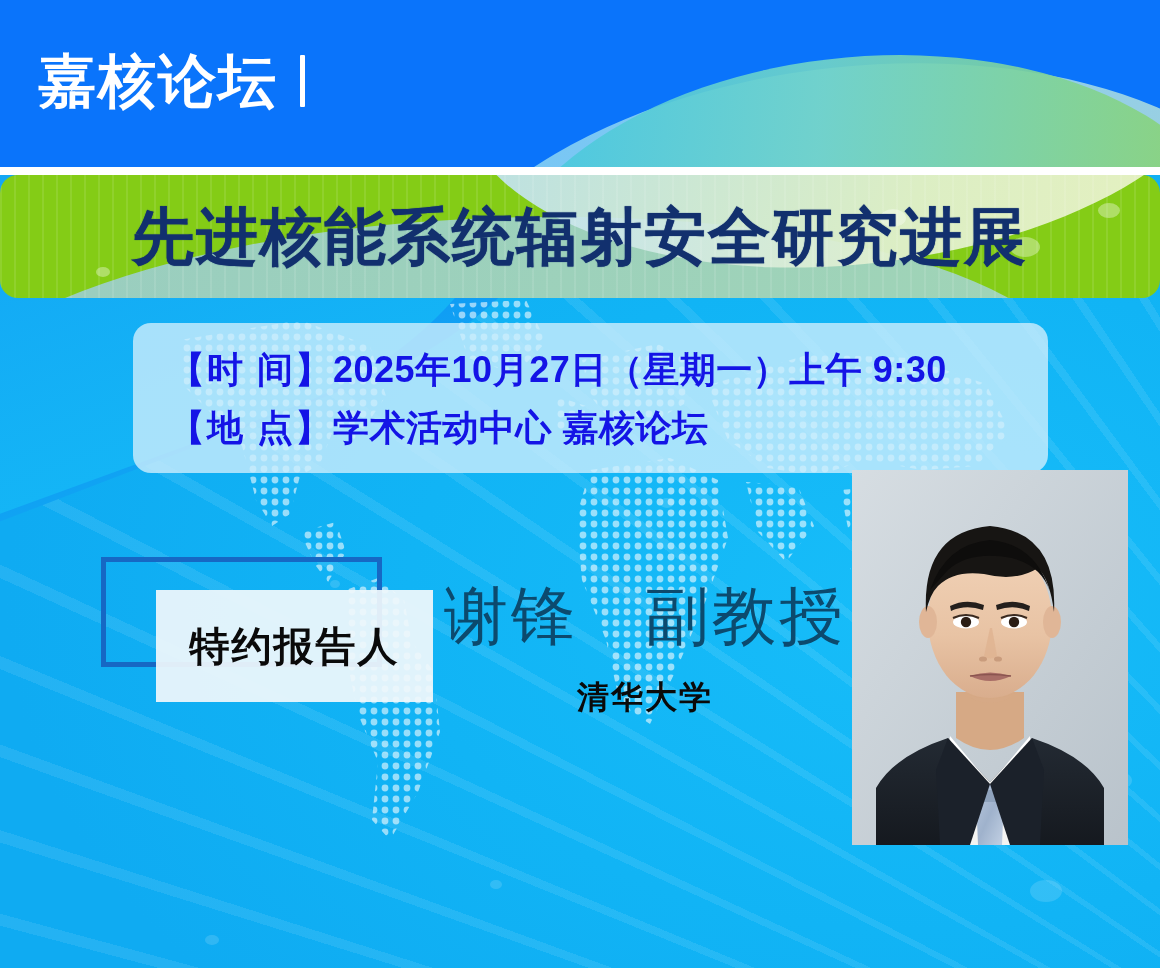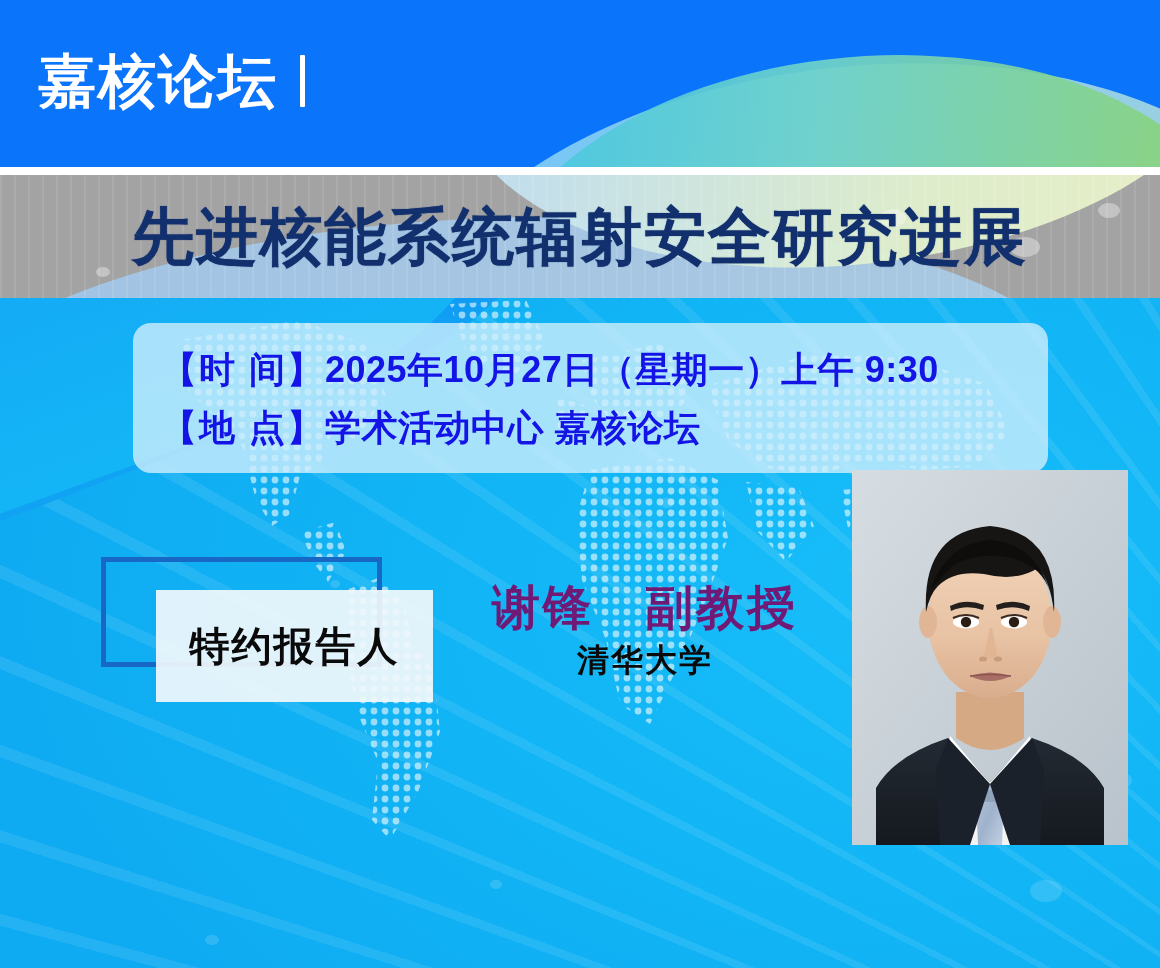--- a/index.html
+++ b/index.html
@@ -97,22 +97,23 @@
   .logo svg{width:100%;height:100%;display:block;}
 
   
   .hdr-gap{
     position:absolute;left:0;top:167px;width:1160px;height:8px;background:#ffffff;
   }
 
   
   .title-band{
     position:absolute;left:0;top:175px;width:1160px;height:123px;
-    background:#a3a3a3;
+    background:#84cc16;
     overflow:hidden;
+    border-radius:18px;
   }
   .tb-wave-a{
     position:absolute;right:-80px;top:-140px;width:780px;height:230px;
     background:linear-gradient(110deg,rgba(190,225,252,.9) 0%, rgba(225,240,205,.95) 60%, rgba(236,243,200,.95) 100%);
     border-radius:0 0 60% 55% / 0 0 100% 100%;
     transform:rotate(-4deg);
   }
   .tb-wave-b{
     position:absolute;left:-100px;bottom:-150px;width:1180px;height:230px;
     background:linear-gradient(100deg,rgba(160,205,250,.75) 0%, rgba(172,216,250,.7) 100%);
@@ -145,20 +146,21 @@
     z-index:6;
     padding:18px 0 0 28px;
     box-sizing:border-box;
   }
   .info-line{
     color:#1414e6;
     font-size:36px;font-weight:700;
     line-height:58px;
     white-space:nowrap;
     letter-spacing:0.5px;
+    margin-left:8px;
   }
   .info-line .lbl{letter-spacing:2px;}
 
   
   .badge-outline{
     position:absolute;left:101px;top:557px;width:281px;height:110px;
     border:5px solid #1668c4;
     box-sizing:border-box;
     z-index:5;
   }
@@ -172,26 +174,26 @@
     color:#0a0a0a;font-size:40px;font-weight:900;letter-spacing:2px;
     white-space:nowrap;
   }
 
   
   .speaker{
     position:absolute;left:440px;top:580px;width:410px;
     z-index:6;text-align:center;
   }
   .speaker-name{
-    color:#701a75;font-size:48px;font-weight:700;letter-spacing:3px;
+    color:#0c4a6e;font-size:64px;font-weight:400;letter-spacing:3px;
     white-space:nowrap;line-height:1.15;
   }
   .speaker-affil{
     color:#0a0a0a;font-size:32px;font-weight:700;letter-spacing:2px;
-    margin-top:4px;white-space:nowrap;
+    margin-top:22px;white-space:nowrap;
   }
 
   
   .portrait{
     position:absolute;left:852px;top:470px;width:276px;height:375px;
     overflow:hidden;z-index:7;
     background:#cfd6dc;
   }
   .portrait svg{width:100%;height:100%;display:block;}
 </style>

